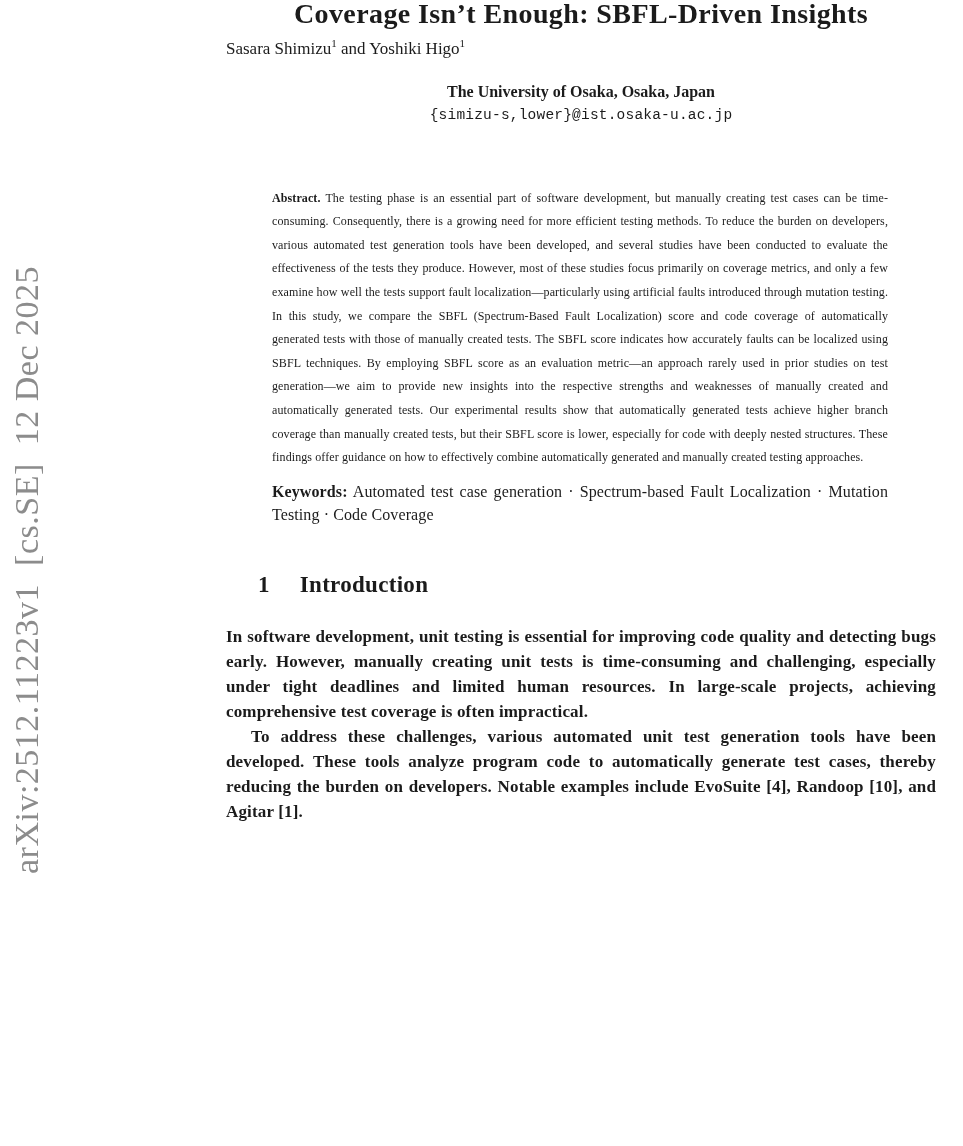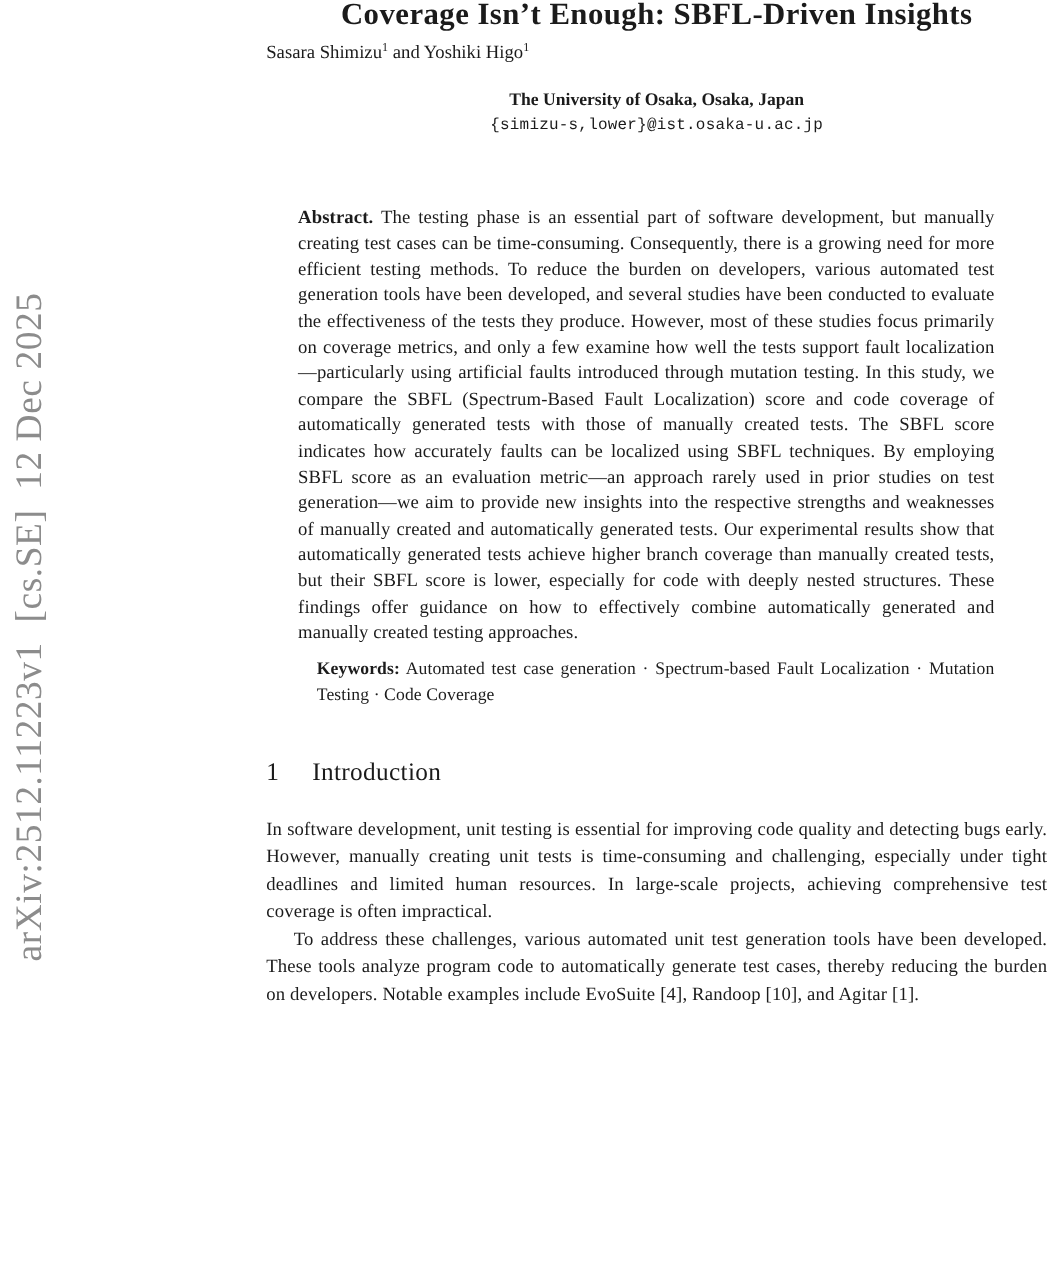--- a/index.html
+++ b/index.html
@@ -31,21 +31,21 @@
     white-space: pre;
     font-family: "Liberation Serif", serif;
     font-size: 34px;
     color: #8c8c8c;
     letter-spacing: 0.5px;
   }
 
   
   .main {
     position: absolute;
-    left: 242px;
+    left: 226px;
     top: 0;
     width: 710px;
   }
 
   .title {
     margin-top: -5px;
     text-align: center;
     font-weight: bold;
     font-size: 28px;
     line-height: 37px;
@@ -69,53 +69,55 @@
   .email {
     margin-top: 3px;
     text-align: center;
     font-family: "Liberation Mono", monospace;
     font-size: 14.5px;
     line-height: 20px;
     letter-spacing: 0.2px;
   }
 
   .abstract {
-    margin: 62px 48px 0 29px;
-    font-size: 17px;
+    margin: 62px 48px 0 46px;
+    font-size: 12px;
     line-height: 23.6px;
     text-align: justify;
     letter-spacing: 0.1px;
   }
   .abstract .lead-label, .keywords .lead-label { font-weight: bold; }
 
   .keywords {
     margin: 10px 48px 0 46px;
     font-size: 16px;
     line-height: 23.6px;
     text-align: justify;
     letter-spacing: 0.1px;
   }
 
   .section-heading {
     margin-top: 44px;
-    font-weight: normal;
+    font-weight: bold;
     font-size: 23px;
     line-height: 28px;
     letter-spacing: 0.3px;
+    margin-left: 32px;
   }
   .section-heading .sec-title { margin-left: 30px; }
 
   .body-text {
     margin-top: 25px;
   }
   .body-text p {
     font-size: 17px;
     line-height: 25px;
     text-align: justify;
     letter-spacing: 0.15px;
+    font-weight: bold;
   }
   .body-text p.indent { text-indent: 25px; }
 </style>
 </head>
 <body>
 
 <div class="page">
 
   <div class="watermark-wrap">
     <span class="watermark-text">arXiv:2512.11223v1  [cs.SE]  12 Dec 2025</span>

